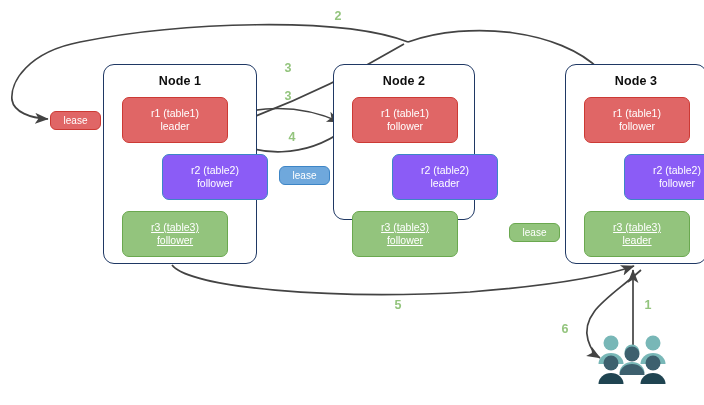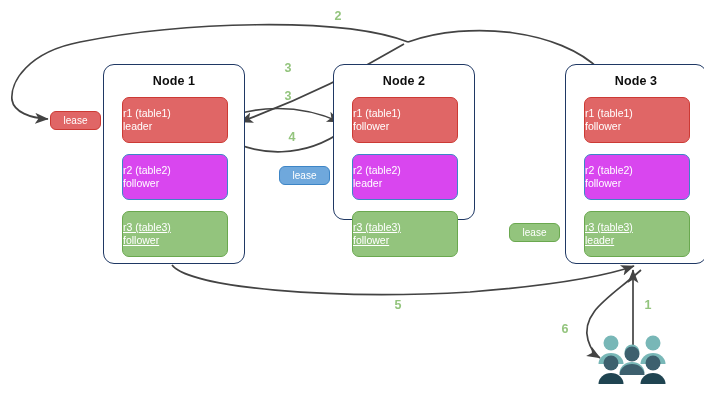--- a/index.html
+++ b/index.html
@@ -48,30 +48,30 @@
   
   .replica {
     position: absolute;
     left: 18px;
     width: 106px;
     height: 46px;
     box-sizing: border-box;
     border-radius: 7px;
     display: flex;
     flex-direction: column;
-    align-items: flex-start;
+    align-items: center;
     justify-content: center;
     color: #ffffff;
     font-size: 10.5px;
     line-height: 13px;
     text-align: center;
   }
   .replica .l1, .replica .l2 { display: block; white-space: nowrap; }
   .rep-r1 { top: 32px;  background: #e06666; border: 1.6px solid #cc3a34; }
-  .rep-r2 { top: 89px;  background: #d946ef; border: 1.6px solid #3d85c6; }
+  .rep-r2 { top: 89px;  background: #8b5cf6; border: 1.6px solid #3d85c6; margin-left: 40px; }
   .rep-r3 { top: 146px; background: #93c47d; border: 1.6px solid #6aa84f; text-decoration: underline; }
 
   
   .lease {
     position: absolute;
     box-sizing: border-box;
     border-radius: 6px;
     color: #ffffff;
     font-size: 10px;
     line-height: 1;
@@ -123,21 +123,21 @@
 
     <path d="M 344,130 C 305,158 258,158 222,136" fill="none" stroke="#434343" stroke-width="1.7" marker-end="url(#ah)"></path>
 
     <path d="M 172,265 C 190,288 330,300 470,292 C 545,286 600,278 634,266" fill="none" stroke="#434343" stroke-width="1.7" marker-end="url(#ah)"></path>
 
     <path d="M 633,345 L 633,270" fill="none" stroke="#434343" stroke-width="1.7" marker-end="url(#ah)"></path>
 
     <path d="M 641,270 C 612,296 580,312 588,340 C 591,350 595,355 600,358" fill="none" stroke="#434343" stroke-width="1.7" marker-end="url(#ah)"></path>
   </svg>
 
-  <div class="node" id="node-1" style="left:103px; top:64px; width:142px; height:200px;">
+  <div class="node" id="node-1" style="left:103px; top:64px; width:154px; height:200px;">
     <div class="node-title">Node 1</div>
 
     <div class="replica rep-r1">
       <span class="l1">r1 (table1)</span>
       <span class="l2">leader</span>
     </div>
     <div class="replica rep-r2">
       <span class="l1">r2 (table2)</span>
       <span class="l2">follower</span>
     </div>

